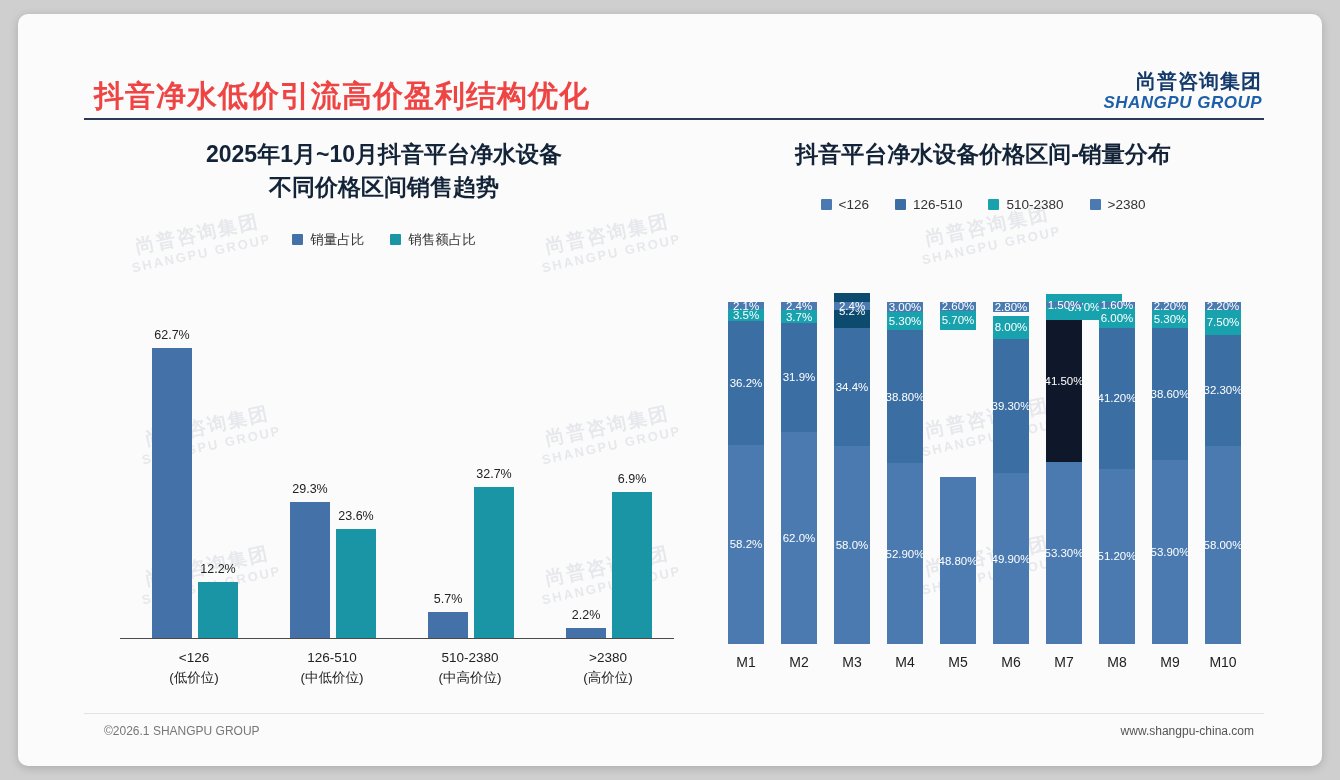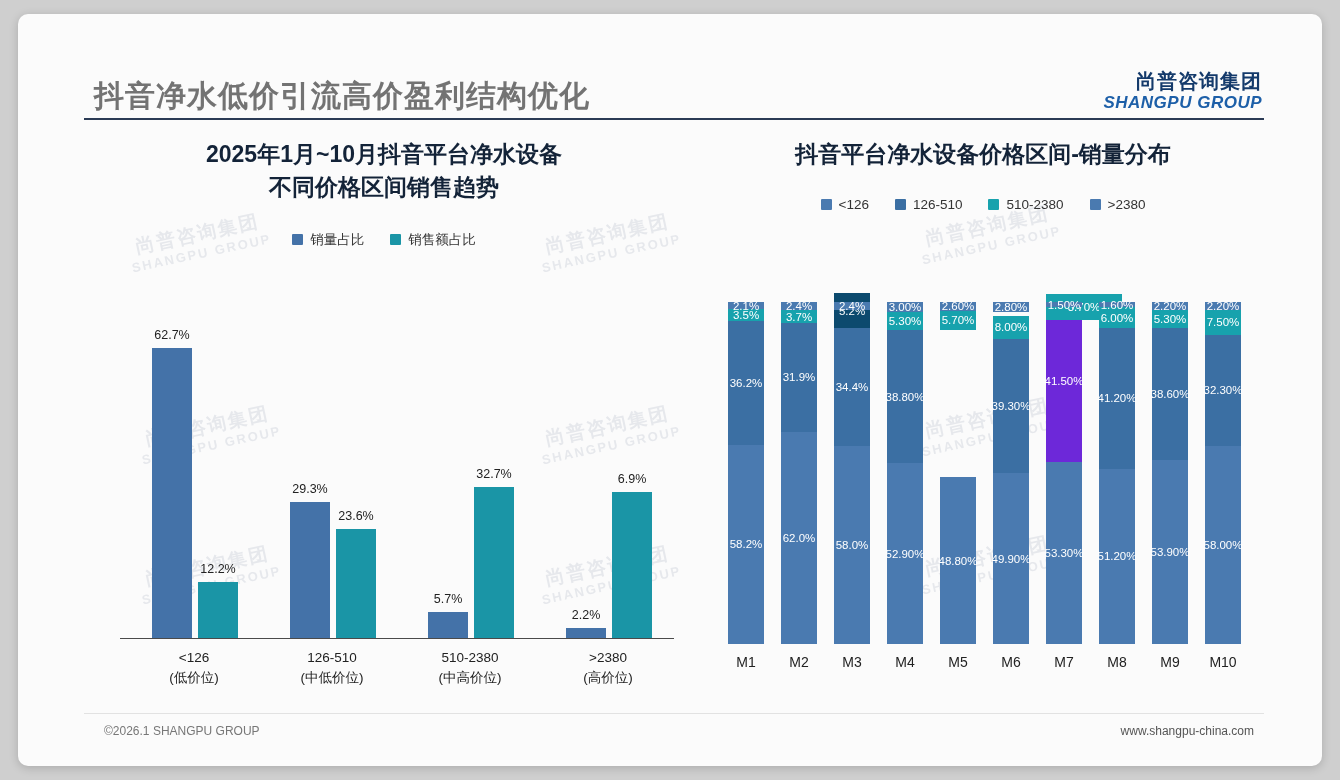--- a/index.html
+++ b/index.html
@@ -32,21 +32,21 @@
     left: 0; top: 0;
     width: 100%;
     height: 104px;
   }
   .header-title {
     position: absolute;
     left: 76px;
     top: 62px;
     font-size: 30px;
     font-weight: bold;
-    color: #737373;
+    color: #ef4444;
     letter-spacing: 1px;
     white-space: nowrap;
   }
   .header-rule {
     position: absolute;
     left: 66px;
     top: 104px;
     width: 1180px;
     height: 2px;
     background: #2b3b55;
@@ -466,21 +466,21 @@
             </div>
             <div class="seg" style="height: 9.576px; bottom: 332.424px; background: rgb(74, 122, 176);">
               <span class="sl">2.80%</span>
             </div>
           </div>
           <div class="sxcat" style="left: 271px;">M6</div>
           <div class="sgrp" style="left: 324px;">
             <div class="seg" style="height: 182.286px; bottom: 0px; background: rgb(74, 122, 176);">
               <span class="sl">53.30%</span>
             </div>
-            <div class="seg" style="height: 161px; bottom: 182.286px; background: #6d28d9;">
+            <div class="seg" style="height: 161px; bottom: 182.286px; background: #0f172a;">
               <span class="sl">41.50%</span>
             </div>
             <div class="seg" style="height: 26px; bottom: 324.216px; background: rgb(23, 162, 173); padding-left: 40px;">
               <span class="sl">3.70%</span>
             </div>
             <div class="seg" style="height: 5.13px; bottom: 336.87px; background: rgb(74, 122, 176);">
               <span class="sl">1.50%</span>
             </div>
           </div>
           <div class="sxcat" style="left: 324px;">M7</div>

